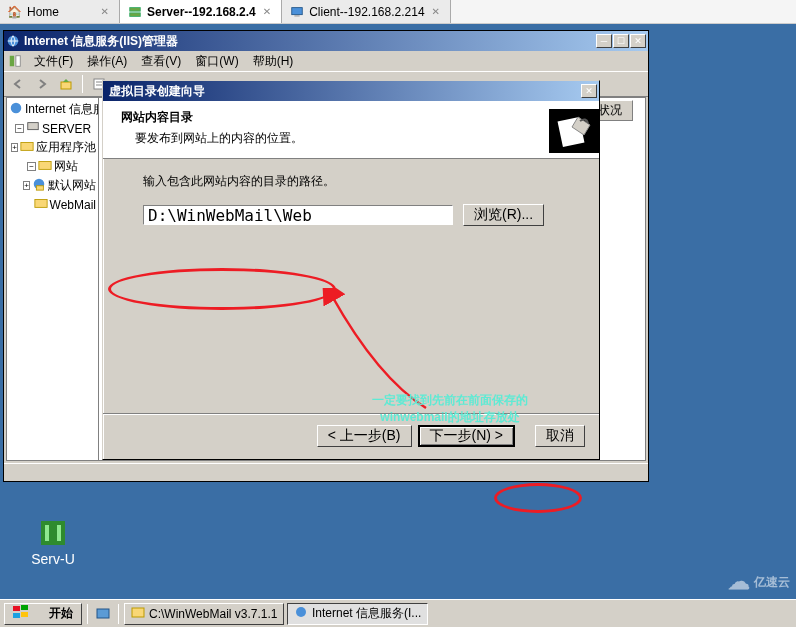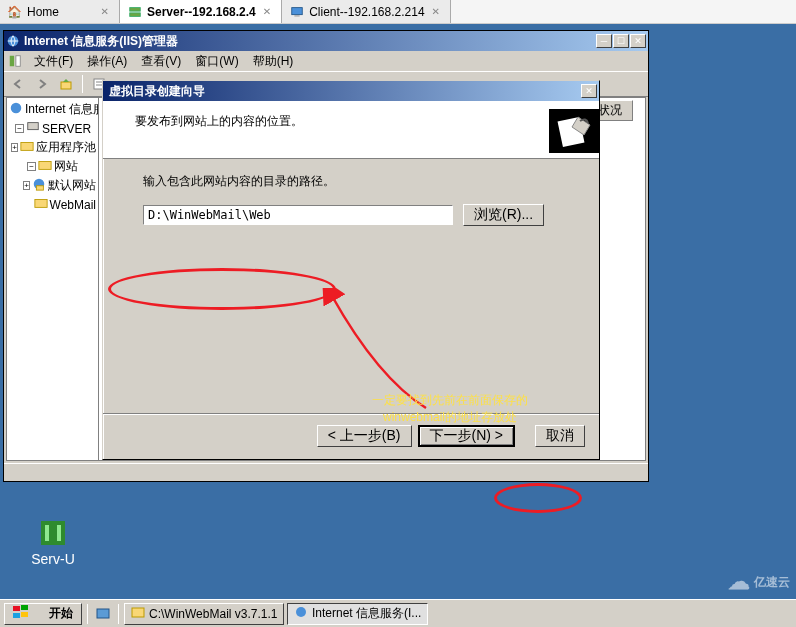--- a/index.html
+++ b/index.html
@@ -39,29 +39,29 @@
 
 .wizard { position: absolute; top: 80px; left: 102px; width: 498px; height: 380px; background: #D4D0C8; border: 1px solid; border-color: #D4D0C8 #000 #000 #D4D0C8; box-shadow: 1px 1px 0 #fff inset; }
 .wizard .titlebar { background: linear-gradient(to right, #0A246A, #A6CAF0); }
 .wizard-header { height: 58px; background: #fff; border-bottom: 1px solid #808080; display: flex; padding: 8px 0 8px 18px; }
 .wizard-header-text h3 { font-weight: bold; font-size: 12px; }
 .wizard-header-text p { margin-left: 14px; margin-top: 4px; }
 .wizard-header-icon { margin-left: auto; width: 50px; height: 44px; background: #000; display:flex; align-items:center; justify-content:center;}
 .wizard-body { padding: 14px 40px; position:relative; height: 260px;}
 .wizard-body .prompt { margin-bottom: 14px; }
 .path-row { display: flex; align-items: center; gap: 10px; }
-.path-input { width: 310px; height: 20px; border: 1px solid; border-color: #808080 #fff #fff #808080; padding: 2px 4px; font-family: "SimSun", monospace; font-size:12px;}
+.path-input { width: 310px; height: 20px; border: 1px solid; border-color: #808080 #fff #fff #808080; padding: 2px 4px; font-family: "SimSun", monospace; font-size:16px;}
 .browse-btn, .wiz-btn { height: 22px; padding: 0 10px; background: #D4D0C8; border: 1px solid; border-color: #fff #404040 #404040 #fff; cursor: pointer; font-size:14px; font-family:inherit;}
 .wizard-footer { position: absolute; bottom: 12px; right: 14px; display: flex; gap: 6px; }
 .wiz-btn.default { border: 2px solid #000; box-shadow: inset 1px 1px 0 #fff, inset -1px -1px 0 #808080; }
 .wizard-sep { position:absolute; bottom:44px; left:0; right:0; height:2px; border-top:1px solid #808080; border-bottom:1px solid #fff;}
 
 
 .anno-ellipse { position: absolute; border: 3px solid #ED1C24; border-radius: 50%; pointer-events: none; }
-.anno-text { position: absolute; color: #fde047; font-weight: normal; font-size: 14px; text-align: center; line-height: 1.4; pointer-events:none;}
+.anno-text { position: absolute; color: #5eead4; font-weight: bold; font-size: 14px; text-align: center; line-height: 1.4; pointer-events:none;}
 .anno-arrow-svg { position:absolute; pointer-events:none; }
 
 
 .desktop-icon { position: absolute; top: 517px; left: 28px; width: 50px; text-align: center; color: #fff; cursor: pointer; }
 .desktop-icon .icn { width: 32px; height: 32px; margin: 0 auto 2px; }
 .desktop-icon .lbl { font-size: 14px; }
 
 
 .taskbar { position: absolute; bottom: 0; left: 0; right: 0; height: 28px; background: #D4D0C8; border-top: 1px solid #fff; display: flex; align-items: center; padding: 2px 4px; gap: 3px; }
 .start-btn { height: 22px; padding: 2px 8px; background: #D4D0C8; border: 1px solid; border-color: #fff #404040 #404040 #fff; display: flex; align-items: center; gap: 20px; font-weight: bold; cursor: pointer; }
@@ -214,20 +214,21 @@
 
 <div class="wizard">
   <div class="titlebar">
     <span class="titlebar-text" style="padding-left:4px">虚拟目录创建向导</span>
     <div class="win-btns">
       <div class="win-btn">✕</div>
     </div>
   </div>
   <div class="wizard-header">
     <div class="wizard-header-text">
+      <h3>网站内容目录</h3>
       <p>要发布到网站上的内容的位置。</p>
     </div>
     <div class="wizard-header-icon">
       <svg width="40" height="36" viewBox="0 0 40 36">
           <rect x="6" y="6" width="22" height="26" fill="#fff" transform="rotate(-12 17 19)"></rect>
           <path d="M24 4 L36 12 L30 22 L18 14 Z" fill="#D4D0C8" stroke="#888"></path>
           <path d="M26 8 Q32 4 34 10" stroke="#555" fill="none" stroke-width="2"></path>
         </svg>
     </div>
   </div>

